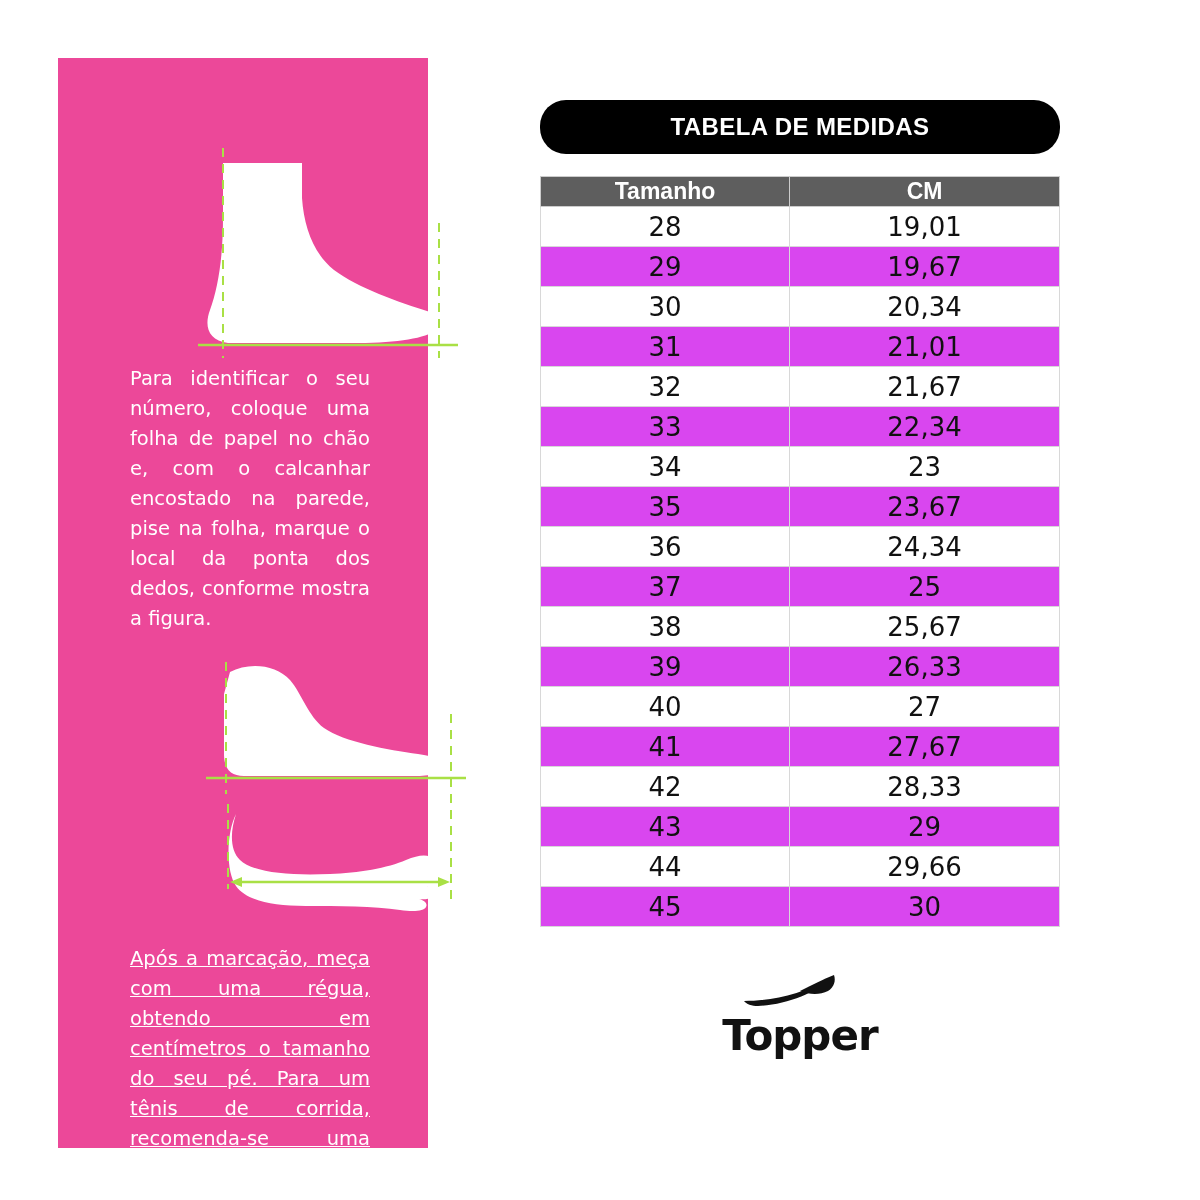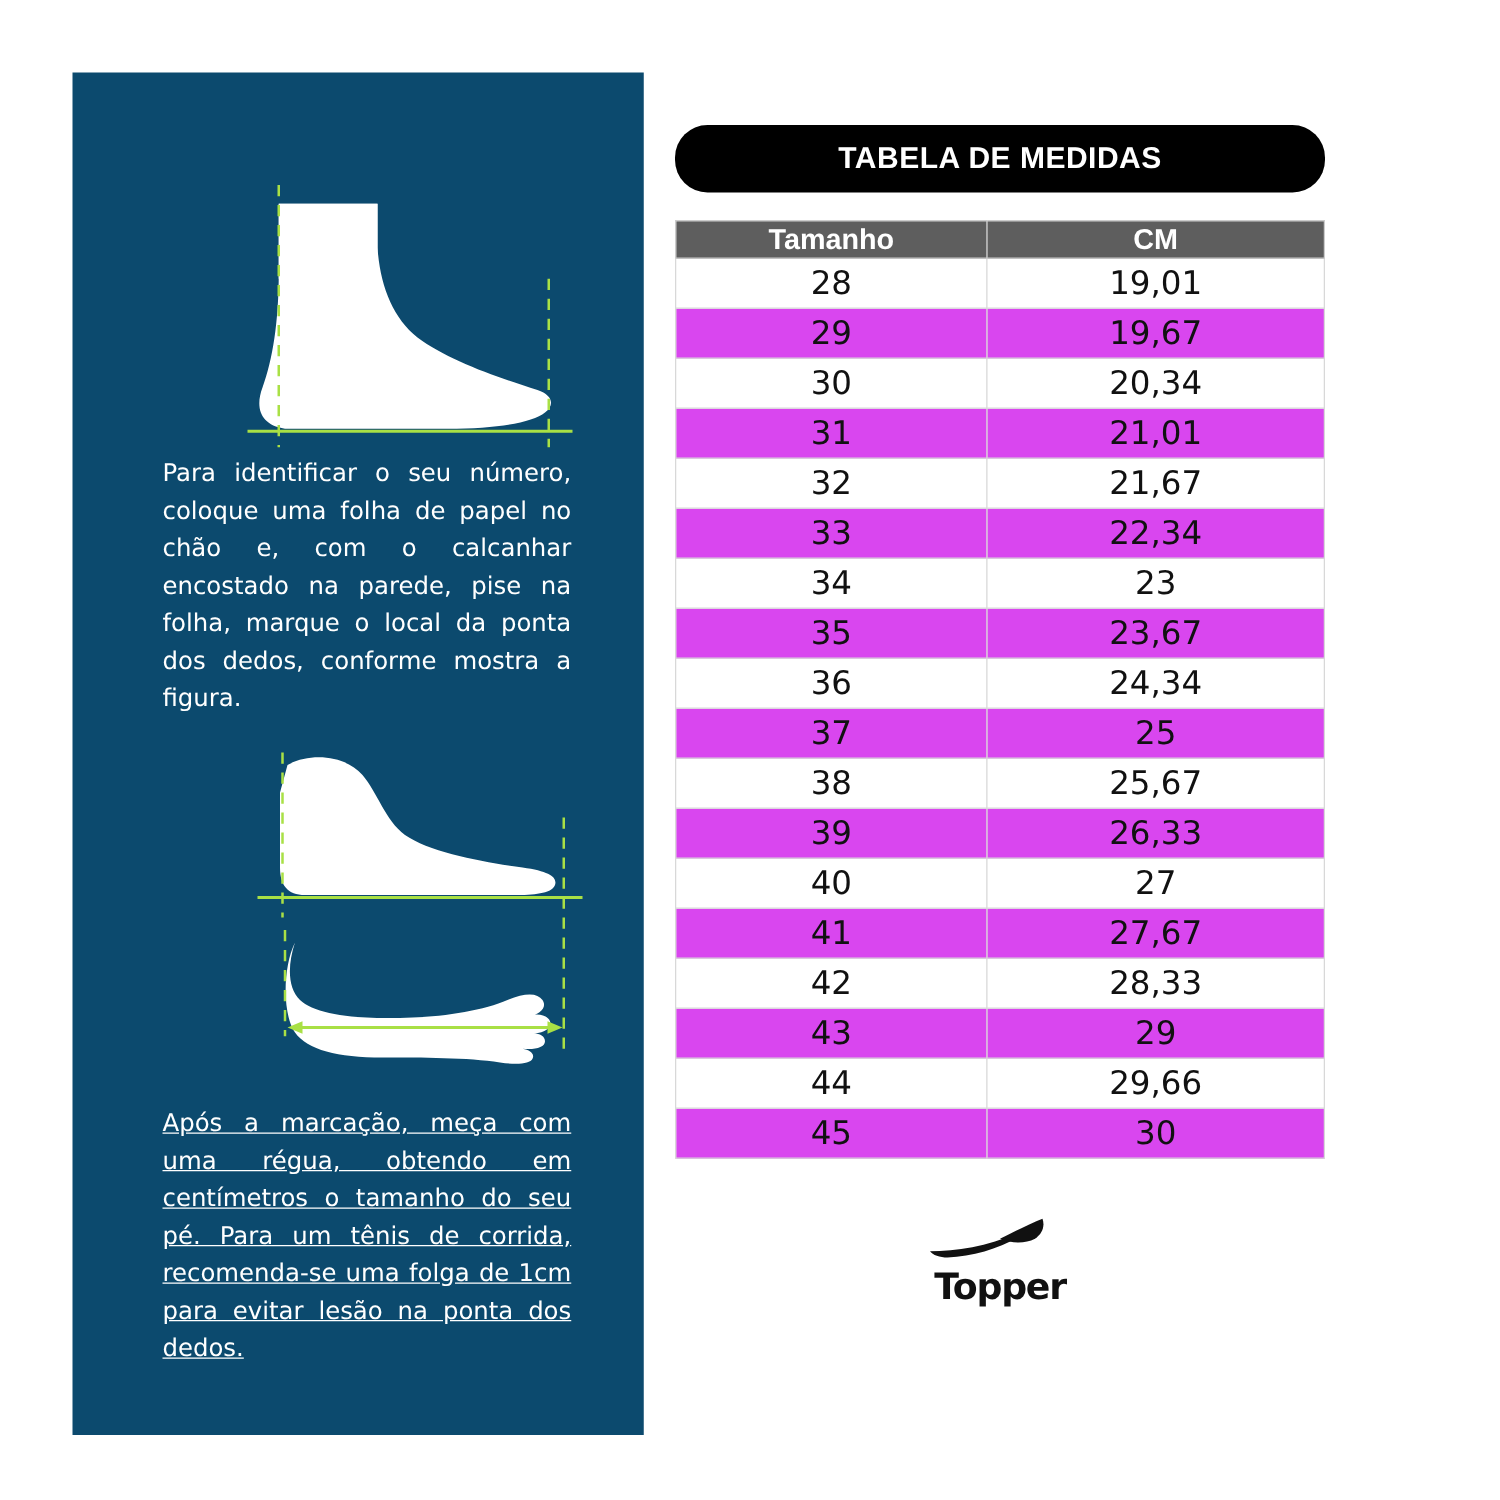--- a/index.html
+++ b/index.html
@@ -15,23 +15,23 @@
     height: 1200px;
     background: #ffffff;
     overflow: hidden;
   }
 
   
   .left-panel {
     position: absolute;
     left: 58px;
     top: 58px;
-    width: 457px;
+    width: 370px;
     height: 1090px;
-    background: #0c4a6e;
+    background: #ec4899;
     color: #ffffff;
     padding: 0;
   }
 
   .fig {
     position: relative;
     width: 418px;
   }
   .fig-1 { height: 300px; }
   .fig-2 { height: 260px; }
@@ -94,21 +94,21 @@
   table.size-table tr.even td { background: #d946ef; }
   table.size-table col.c1 { width: 48%; }
   table.size-table col.c2 { width: 52%; }
 
   .brand {
     width: 520px;
     text-align: center;
     margin-top: 44px;
   }
   .brand-name {
-    font-size: 29px;
+    font-size: 42px;
     font-weight: bold;
     letter-spacing: -1px;
     color: #111111;
     font-family: "DejaVu Sans", sans-serif;
     margin-top: -4px;
   }
 </style>
 </head>
 <body>
 

